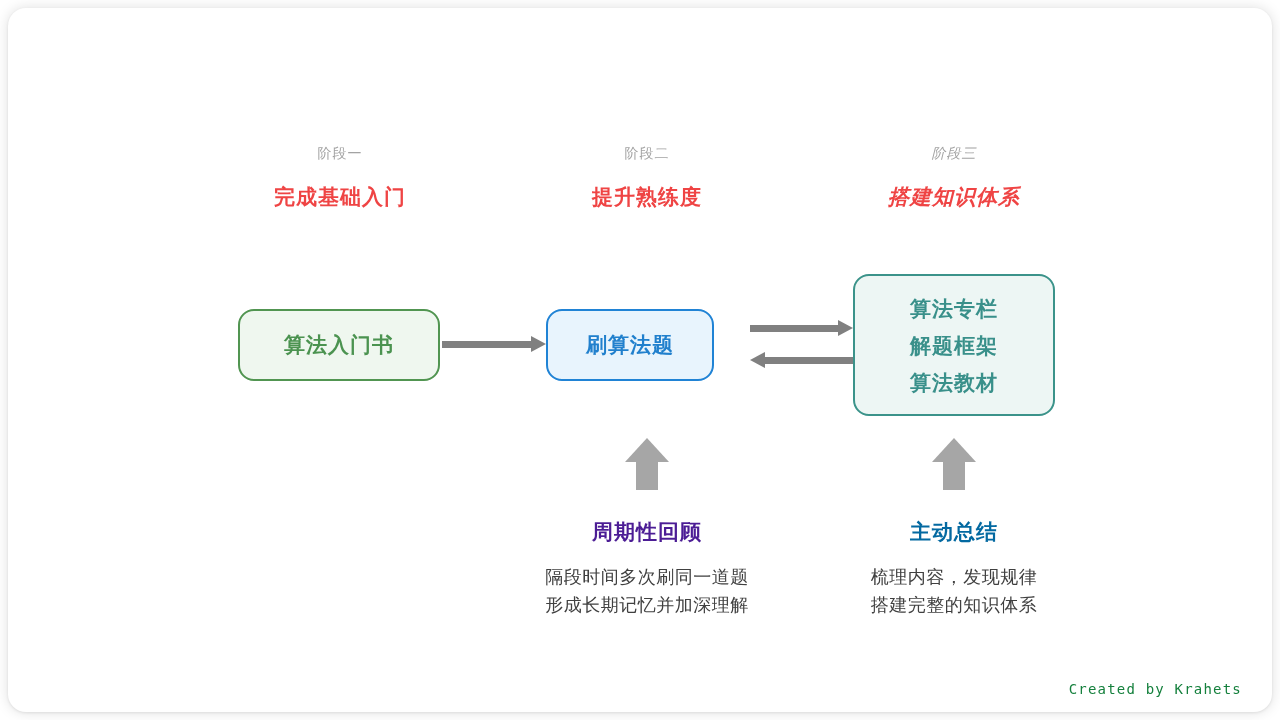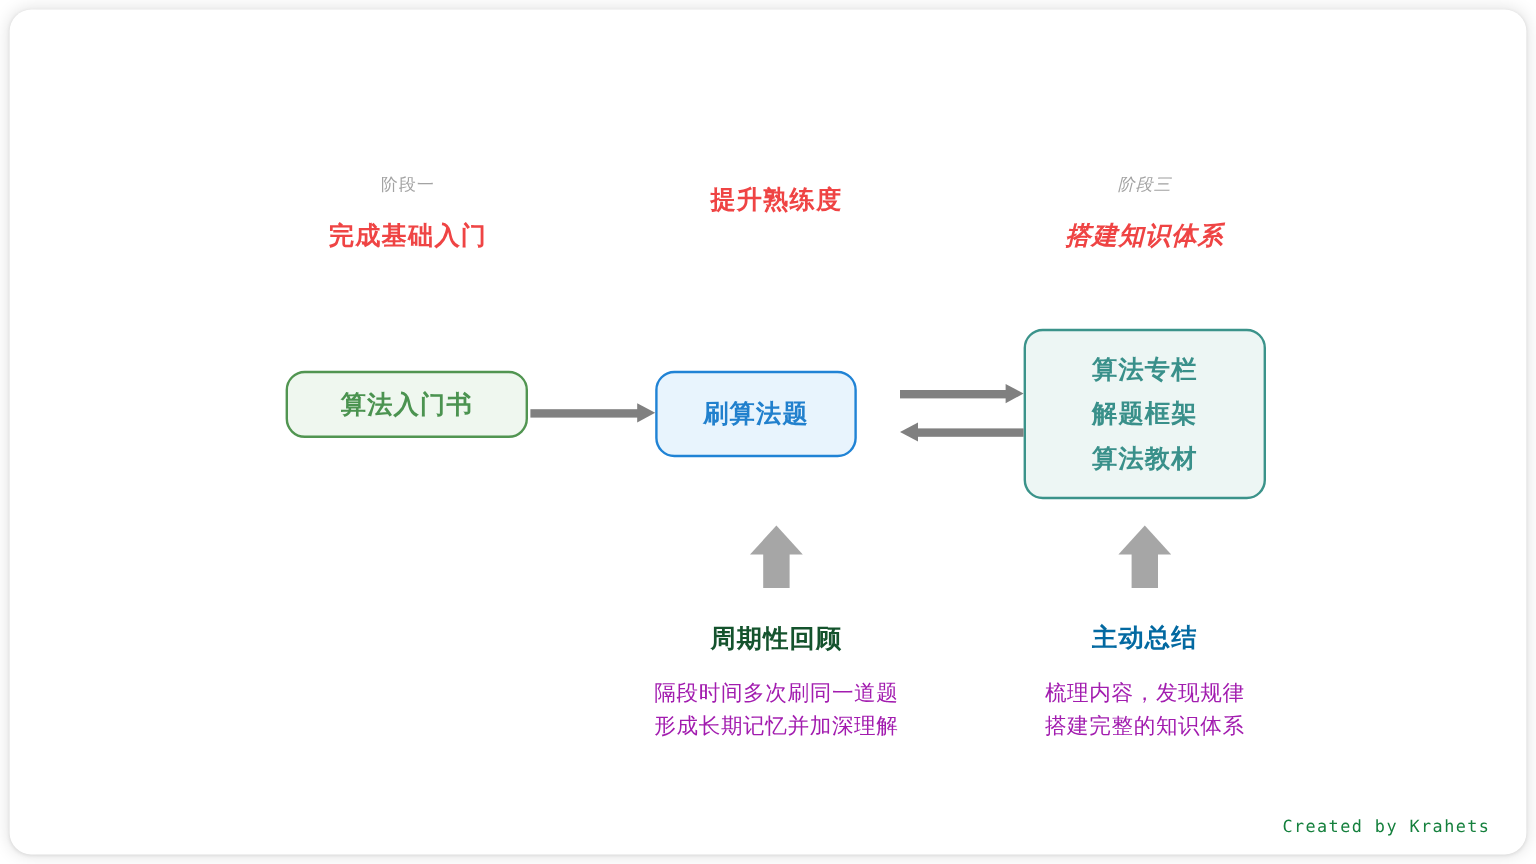--- a/index.html
+++ b/index.html
@@ -68,21 +68,21 @@
     align-items: center;
     justify-content: center;
     font-weight: bold;
     letter-spacing: 1px;
   }
 
   #node-book {
     left: 230px;
     top: 301px;
     width: 202px;
-    height: 56px;
+    height: 72px;
     background: #eff7ef;
     border: 2px solid #519551;
     color: #4b9350;
     font-size: 21px;
   }
 
   #node-practice {
     left: 538px;
     top: 301px;
     width: 168px;
@@ -185,28 +185,28 @@
   .annotation .anno-title {
     font-size: 21px;
     font-weight: bold;
     letter-spacing: 1px;
     line-height: 30px;
     white-space: nowrap;
   }
   .annotation .anno-desc {
     margin-top: 16px;
     font-size: 18px;
-    color: #a21caf;
+    color: #404040;
     line-height: 28px;
     letter-spacing: 0.5px;
     white-space: nowrap;
   }
 
   #anno-review { left: 479px; top: 509px; }
-  #anno-review .anno-title { color: #14532d; font-family: Liberation Serif, serif; }
+  #anno-review .anno-title { color: #4c1d95; }
 
   #anno-summary { left: 786px; top: 509px; }
   #anno-summary .anno-title { color: #0369a1; }
 
   
   #credit {
     position: absolute;
     right: 46px;
     top: 673px;
     font-family: "DejaVu Sans Mono", "Liberation Mono", monospace;
@@ -221,20 +221,21 @@
 
 <div id="card">
   <div id="stage">
 
     <div class="stage-head" id="head-1">
       <div class="stage-no">阶段一</div>
       <div class="stage-title">完成基础入门</div>
     </div>
 
     <div class="stage-head" id="head-2">
+      <div class="stage-no">阶段二</div>
       <div class="stage-title">提升熟练度</div>
     </div>
 
     <div class="stage-head" id="head-3">
       <div class="stage-no">阶段三</div>
       <div class="stage-title">搭建知识体系</div>
     </div>
 
     <div class="node" id="node-book">
       <div>算法入门书</div>

